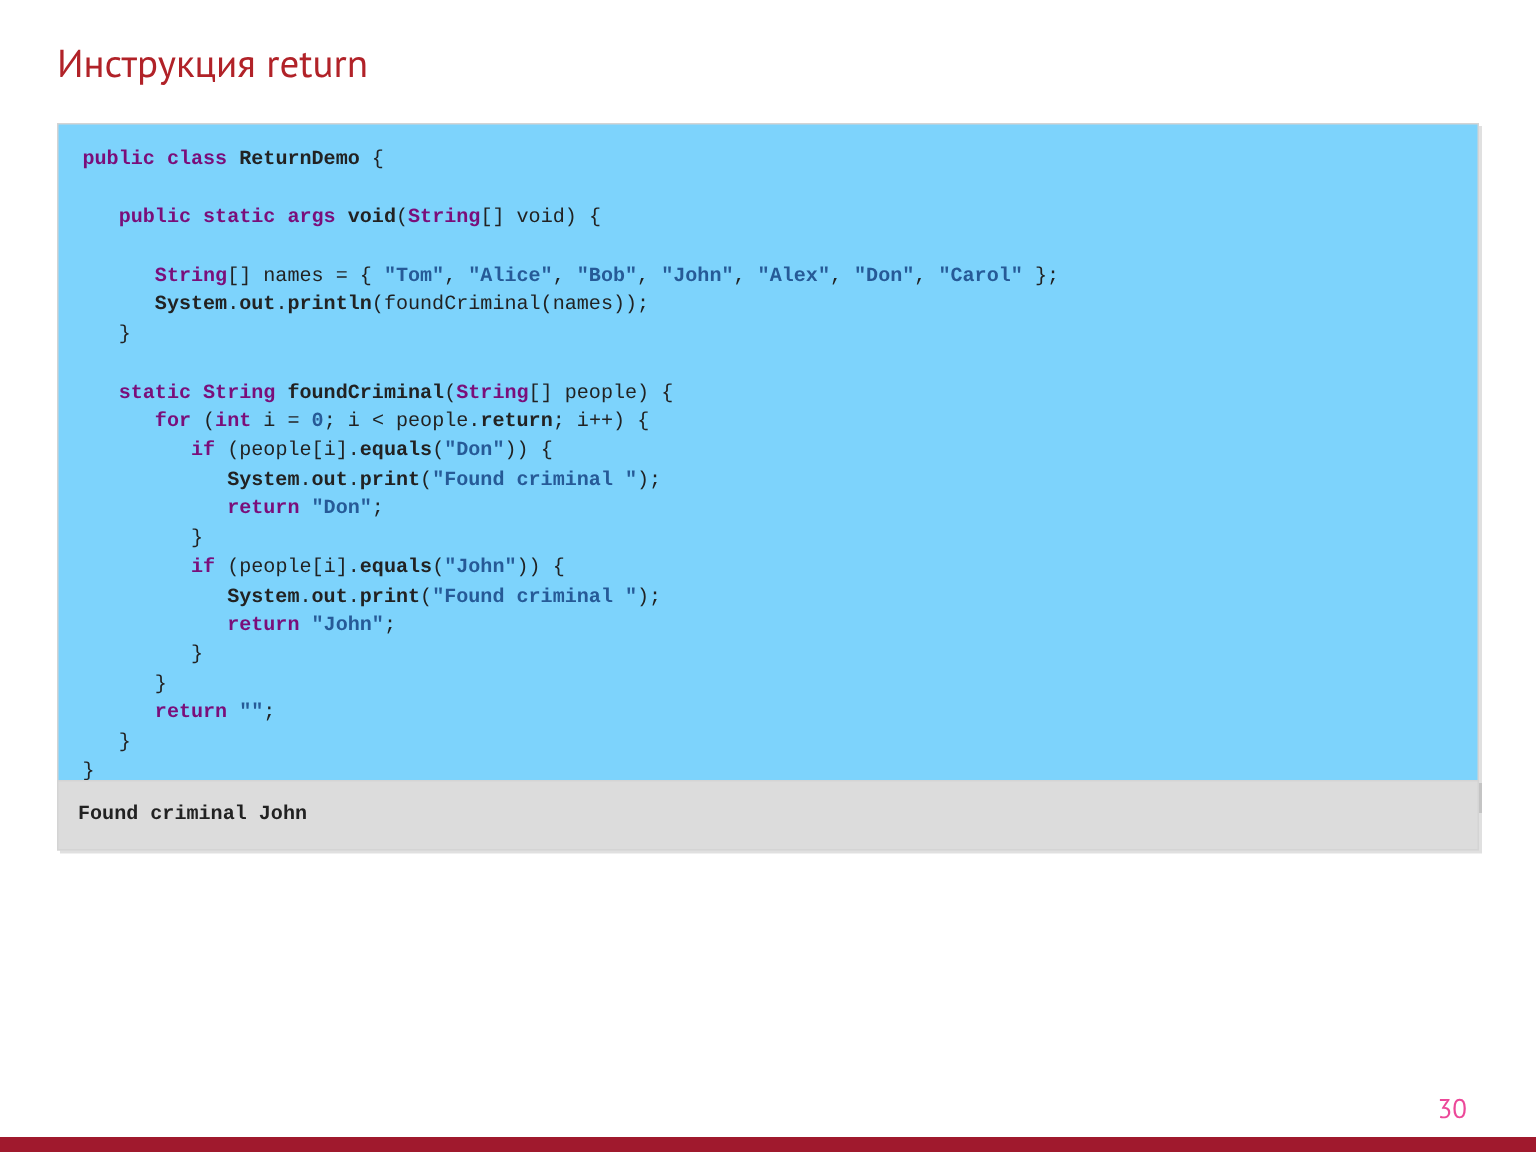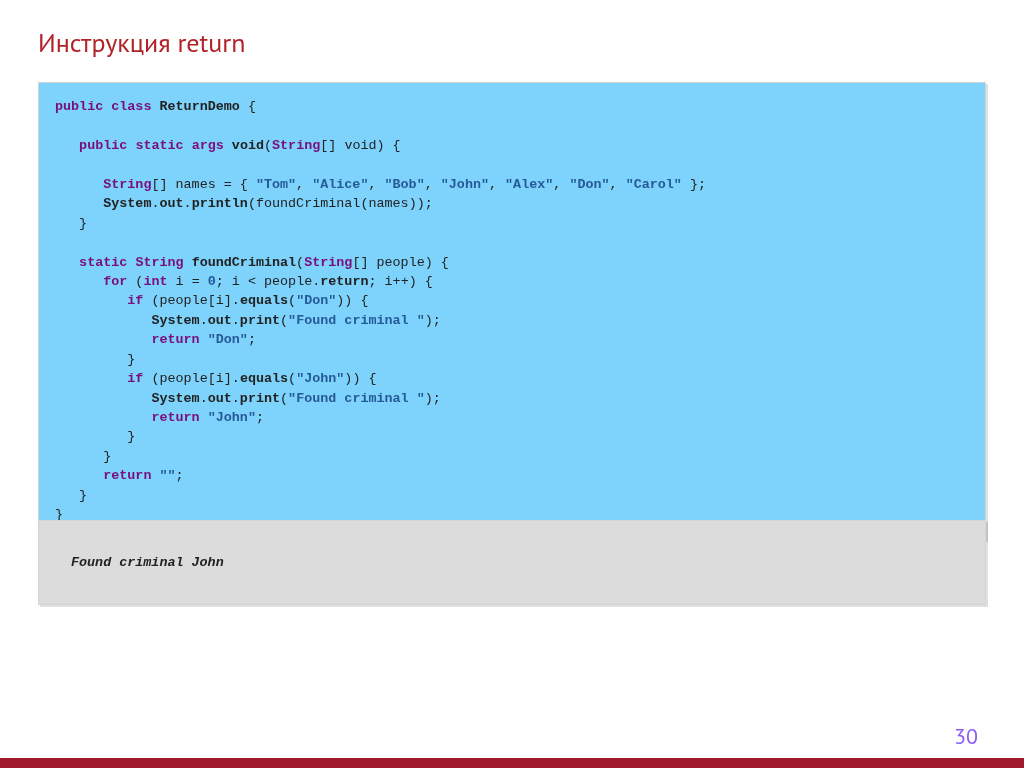--- a/index.html
+++ b/index.html
@@ -14,30 +14,30 @@
     border: 1px solid #d4d4d4;
     box-shadow: 2px 2px 0 rgba(0,0,0,0.12);
     padding: 14px 16px;
     font-family: "Courier New", monospace;
     font-size: 13.4px;
     line-height: 1.45;
     color: #222;
     white-space: pre;
   }
   .codebox { top: 82px; }
-  .outbox { top: 520px; background: #dcdcdc; font-weight: bold; padding: 32px; font-style: italic; }
+  .outbox { top: 520px; background: #dcdcdc; font-weight: bold; padding: 13px; }
   .kw { color: #7a0e7a; font-weight: bold; }
   .ty { color: #7a0e7a; font-weight: bold; margin-top: 29px; }
   .mth { font-weight: bold; color: #222; }
   .id { color: #222; }
   .str { color: #265a97; font-weight: bold; }
   .num { color: #265a97; font-weight: bold; }
   .mem { color: #222; font-weight: bold; text-align: center; }
   .footer-bar { position: absolute; left: 0; bottom: 0; width: 100%; height: 10px; background: #a0192d; }
-  .pagenum { position: absolute; right: 46px; bottom: 18px; color: #8b5cf6; font-size: 22px; }
+  .pagenum { position: absolute; right: 46px; bottom: 18px; color: #ec4899; font-size: 18px; }
 </style>
 </head>
 <body>
 <div class="slide">
 
 <div class="title">Инструкция return</div>
 
 <div class="codebox"><span class="kw">public</span> <span class="kw">class</span> <span class="mth">ReturnDemo</span> {
 
    <span class="kw">public</span> <span class="kw">static</span> <span class="kw">args</span> <span class="mth">void</span>(<span class="ty">String</span>[] <span class="id">void</span>) {

